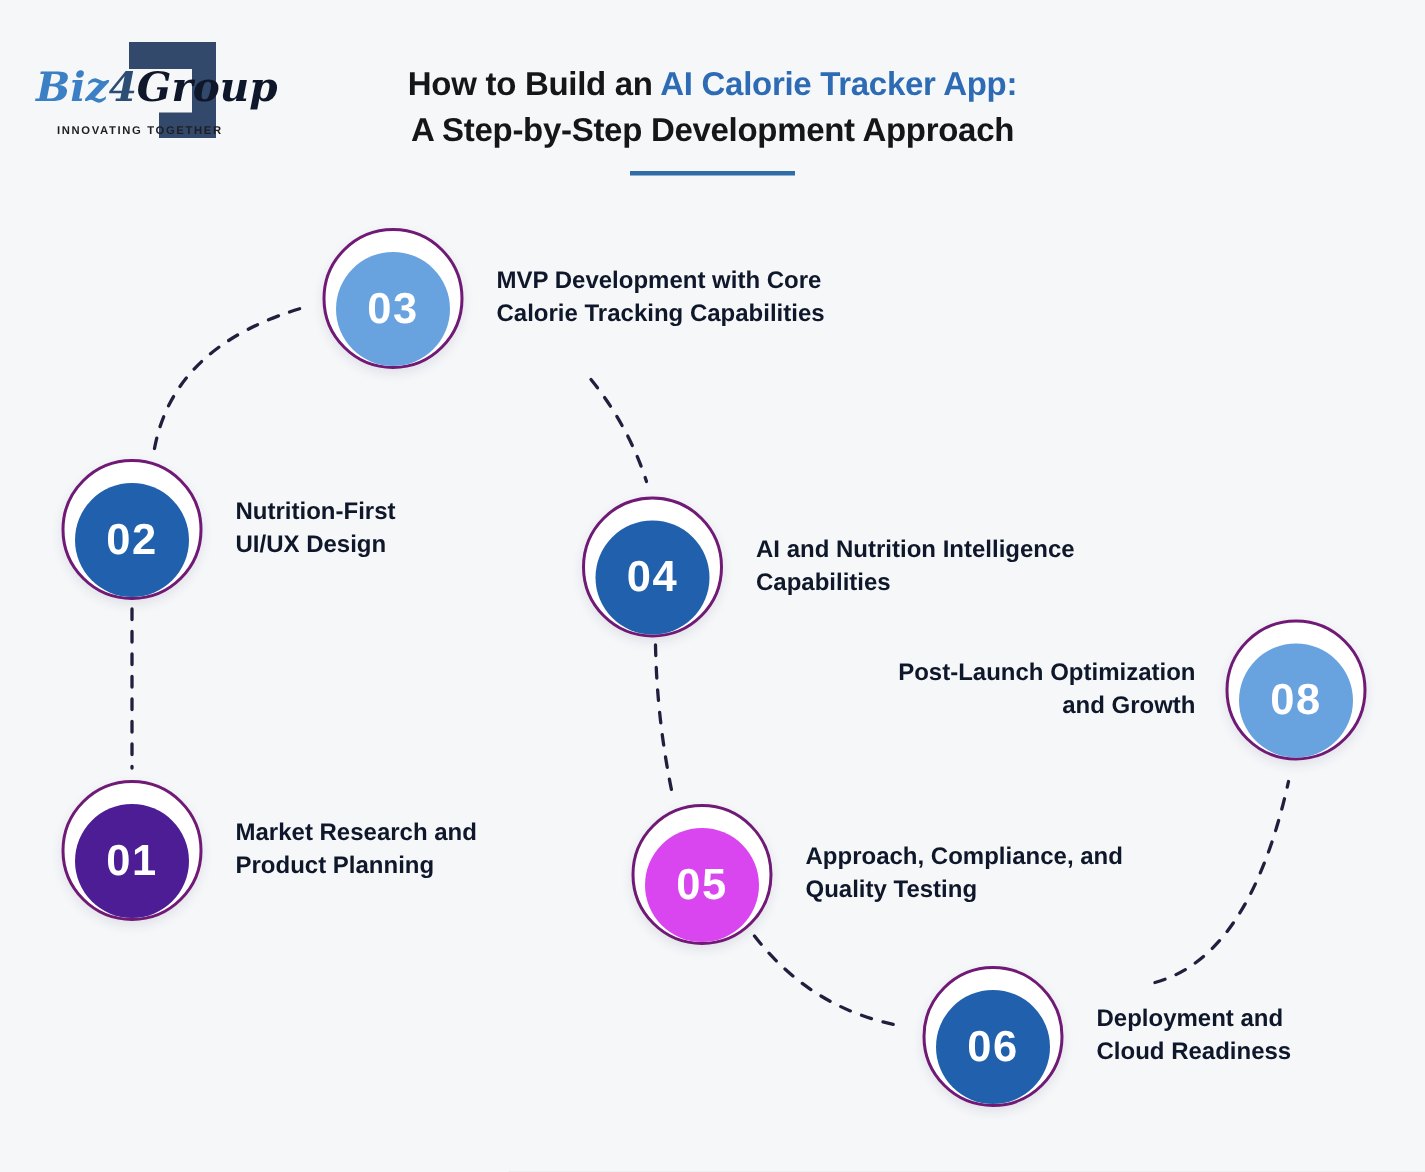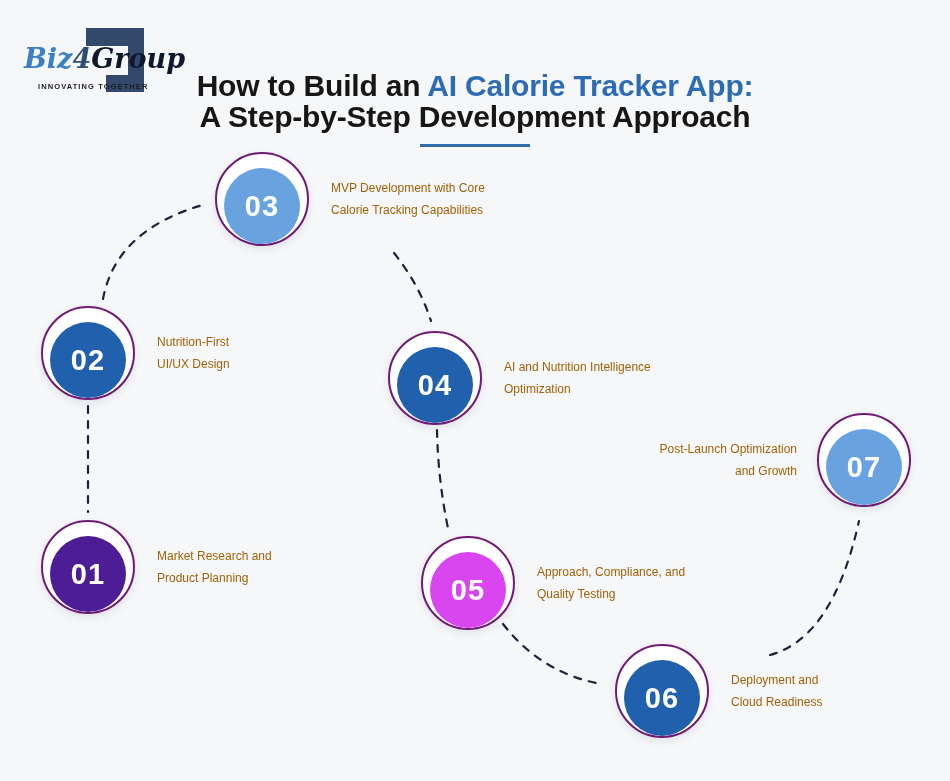--- a/index.html
+++ b/index.html
@@ -36,22 +36,22 @@
   .logo-tagline {
     position:absolute; left:28px; top:62px;
     font-size:7.5px; font-weight:700; letter-spacing:1.1px;
     color:#1E1E21; white-space:nowrap;
   }
 
   
   .title {
     position:absolute; left:0; right:0; top:40px;
     text-align:center;
-    font-weight:700; font-size:30px; line-height:31px;
-    letter-spacing:-0.2px; color:#161616;margin-top:30px;
+    font-weight:700; font-size:22px; line-height:31px;
+    letter-spacing:-0.2px; color:#161616;
   }
   .t-blue { color:#2D6CB5; }
   .t-underline {
     width:110px; height:3px; background:#2E6DA8;
     margin:12px auto 0;
   }
 
   
   .step { position:absolute; width:94px; height:94px; }
   .ring {
@@ -66,22 +66,22 @@
     width:76px; height:76px; border-radius:50%;
     display:flex; align-items:center; justify-content:center;
     background:#69A3DF;
   }
   .num {
     color:#ffffff; font-size:29px; font-weight:700; letter-spacing:1px;
   }
   .lbl {
     position:absolute; left:116px; top:50%;
     transform:translateY(-50%);
-    font-size:12px; font-weight:400; line-height:22px;
-    color:#a16207; white-space:nowrap;
+    font-size:16px; font-weight:700; line-height:22px;
+    color:#0f172a; white-space:nowrap;
   }
   .lbl.left { left:auto; right:114px; text-align:right; }
 
   .s1 { left:41px;  top:520px; }
   .s2 { left:41px;  top:306px; }
   .s3 { left:215px; top:152px; }
   .s4 { left:388px; top:331px; }
   .s5 { left:421px; top:536px; }
   .s6 { left:615px; top:644px; }
   .s7 { left:817px; top:413px; }
@@ -151,21 +151,21 @@
   </div>
 
   <div class="step s4">
     <div class="ring">
       <div class="fill" style="background: rgb(33, 96, 172);">
         <span class="num">04</span>
       </div>
     </div>
     <div class="lbl">
       <div>AI and Nutrition Intelligence</div>
-      <div>Optimization</div>
+      <div>Capabilities</div>
     </div>
   </div>
 
   <div class="step s5">
     <div class="ring">
       <div class="fill" style="background: #d946ef;">
         <span class="num">05</span>
       </div>
     </div>
     <div class="lbl">
@@ -182,21 +182,21 @@
     </div>
     <div class="lbl">
       <div>Deployment and</div>
       <div>Cloud Readiness</div>
     </div>
   </div>
 
   <div class="step s7">
     <div class="ring">
       <div class="fill" style="background: rgb(105, 163, 223);">
-        <span class="num">07</span>
+        <span class="num">08</span>
       </div>
     </div>
     <div class="lbl left">
       <div>Post-Launch Optimization</div>
       <div>and Growth</div>
     </div>
   </div>
 
 </div>
 

